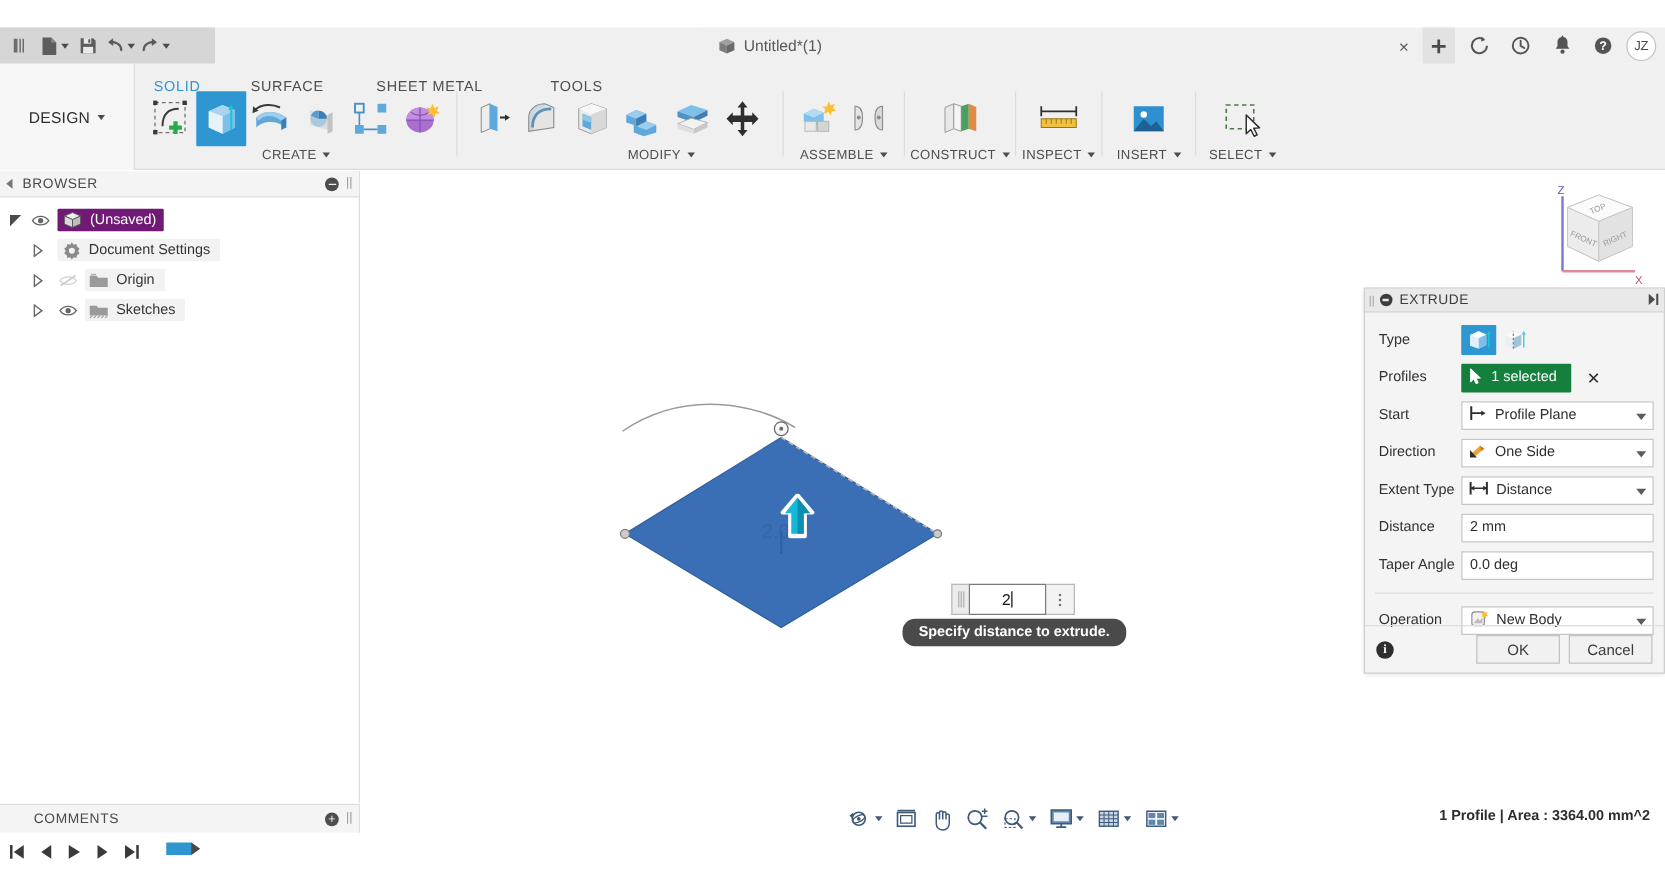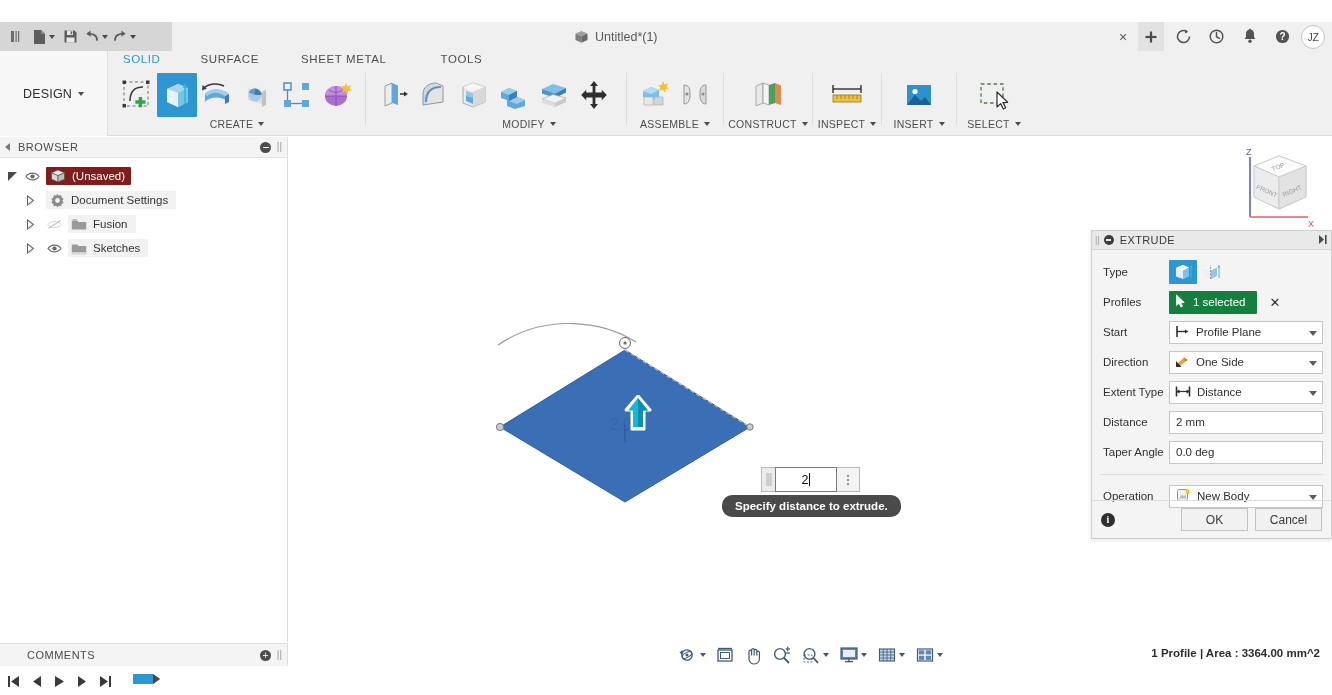--- a/index.html
+++ b/index.html
@@ -101,21 +101,21 @@
   .workspace-sel {
     position: absolute; left: 0; top: 0; width: 108px; height: 85px;
     background: #f7f7f7;
     border-right: 1px solid #dedede;
     display: flex; align-items: center; justify-content: center;
   }
   .workspace-sel .wslabel {
     font-size: 12.5px; color: #2e2e2e; letter-spacing: 0.2px;
   }
   .ribbon-tabs {
-    position: absolute; left: 113px; top: 2px; height: 18px;
+    position: absolute; left: 113px; top: 13px; height: 18px;
     display: flex; align-items: flex-start;
   }
   .ribbon-tabs .rtab {
     font-size: 11.5px; letter-spacing: 0.6px; color: #4d4d4d;
     padding: 0 10px; white-space: nowrap;
   }
   .ribbon-tabs .rtab.active { color: #2e97d1; }
 
   .panels {
     position: absolute; left: 113px; top: 22px; height: 62px;
@@ -173,21 +173,21 @@
     color: #666; flex: 0 0 auto;
   }
   .trow .twist.root {
     color: #3a3a3a;
   }
   .trow .eye { width: 17px; height: 14px; display:flex; align-items:center; justify-content:center; flex: 0 0 auto; }
   .trow .ticon { width: 18px; height: 16px; display:flex; align-items:center; justify-content:center; flex:0 0 auto; }
   .trow .tlabel { white-space: nowrap; }
   .trow.root-row .hl {
     display: flex; align-items: center; gap: 5px;
-    background: #7f1d1d; color: #ffffff; border-radius: 1px;
+    background: #701a75; color: #ffffff; border-radius: 1px;
     padding: 2px 6px 2px 3px; height: 18px;
   }
   .trow .hl-light {
     background: #f2f2f2; border-radius: 1px; padding: 2px 8px 2px 2px; height: 18px;
     display: flex; align-items: center; gap: 5px;
   }
   .radio-dot {
     width: 13px; height: 13px; border-radius: 50%; border: 1.5px solid #ffffff;
     display: flex; align-items: center; justify-content: center; margin-left: 5px; flex:0 0 auto;
   }
@@ -753,21 +753,21 @@
             <line x1="1.5" y1="9.5" x2="13.5" y2="1.5" stroke="#c6c6c6" stroke-width="1.3"></line>
           </svg>
         </span>
         <span class="hl-light">
           <span class="ticon">
             <svg width="16" height="13" viewBox="0 0 16 13">
               <path d="M0.8 2.5 h5.5 l1.2 1.6 h7.7 v7.4 h-14.4 z" fill="#9a9a9a"></path>
               <rect x="1.8" y="1" width="4" height="1.4" fill="#b5b5b5"></rect>
             </svg>
           </span>
-          <span class="tlabel">Fusion</span>
+          <span class="tlabel">Origin</span>
         </span>
       </div>
 
       <div class="trow" style="padding-left:24px;">
         <span class="twist">
           <svg width="9" height="11" viewBox="0 0 9 11">
               <path d="M1.5 1 L7.5 5.5 L1.5 10 Z" fill="none" stroke="#666" stroke-width="1.1"></path>
             </svg>
         </span>
         <span class="eye" style="margin-left:4px;">

